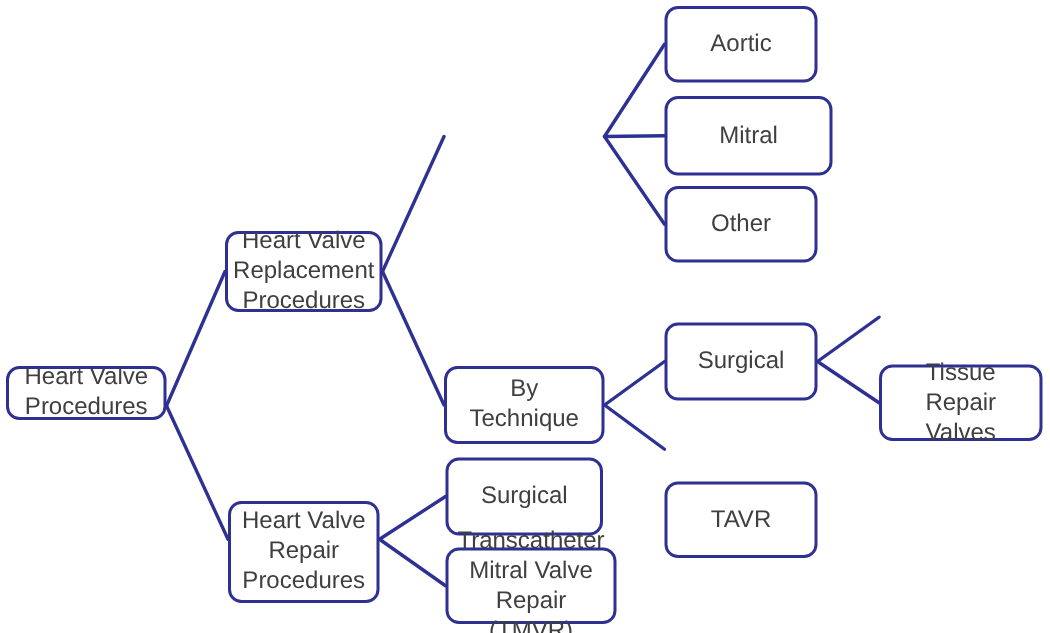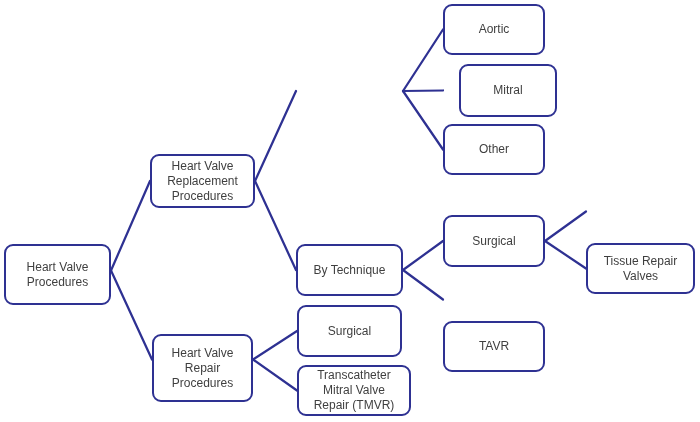--- a/index.html
+++ b/index.html
@@ -31,21 +31,21 @@
     box-sizing: border-box;
     background: var(--node-fill, #ffffff);
     border: 2.5px solid var(--node-border, #2E3192);
     border-radius: 9px;
     display: flex;
     align-items: center;
     justify-content: center;
     text-align: center;
     padding: 3px 7px;
     color: var(--text, #3F3F3F);
-    font-size: 12px;
+    font-size: 16px;
     line-height: 1.25;
   }
 </style>
 </head>
 <body>
 
 <div id="canvas">
   <svg id="edges" viewBox="0 0 700 422" xmlns="http://www.w3.org/2000/svg">
       <line x1="111" y1="270.5" x2="150" y2="181"></line>
       <line x1="111" y1="270.5" x2="152" y2="359.5"></line>
@@ -55,30 +55,30 @@
       <line x1="403" y1="91" x2="443" y2="90.5"></line>
       <line x1="403" y1="91" x2="443" y2="149.5"></line>
       <line x1="403" y1="270" x2="443" y2="241"></line>
       <line x1="403" y1="270" x2="443" y2="299.5"></line>
       <line x1="545" y1="241" x2="586" y2="211.5"></line>
       <line x1="545" y1="241" x2="586" y2="268.5"></line>
       <line x1="253" y1="359.5" x2="297" y2="331"></line>
       <line x1="253" y1="359.5" x2="297" y2="390.5"></line>
     </svg>
 
-<div class="node" style="left: 4px; top: 244px; width: 107px; height: 61px;">
+<div class="node" style="left: 4px; top: 244px; width: 107px; height: 36px;">
       <span>Heart Valve Procedures</span>
     </div>
     <div class="node" style="left: 150px; top: 154px; width: 105px; height: 54px; align-items: center;">
       <span>Heart Valve Replacement Procedures</span>
     </div>
     <div class="node" style="left: 443px; top: 4px; width: 102px; height: 51px;">
       <span>Aortic</span>
     </div>
-    <div class="node" style="left: 443px; top: 64px; width: 98px; height: 53px; margin-left: 16px;">
+    <div class="node" style="left: 443px; top: 64px; width: 112px; height: 53px;">
       <span>Mitral</span>
     </div>
     <div class="node" style="left: 443px; top: 124px; width: 102px; height: 51px;">
       <span>Other</span>
     </div>
     <div class="node" style="left: 296px; top: 244px; width: 107px; height: 52px;">
       <span>By Technique</span>
     </div>
     <div class="node" style="left: 443px; top: 215px; width: 102px; height: 52px;">
       <span>Surgical</span>

